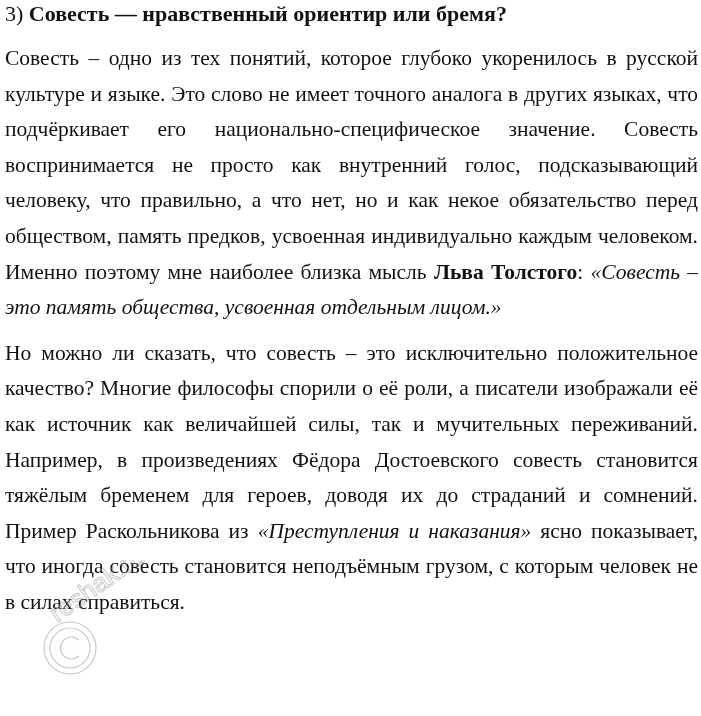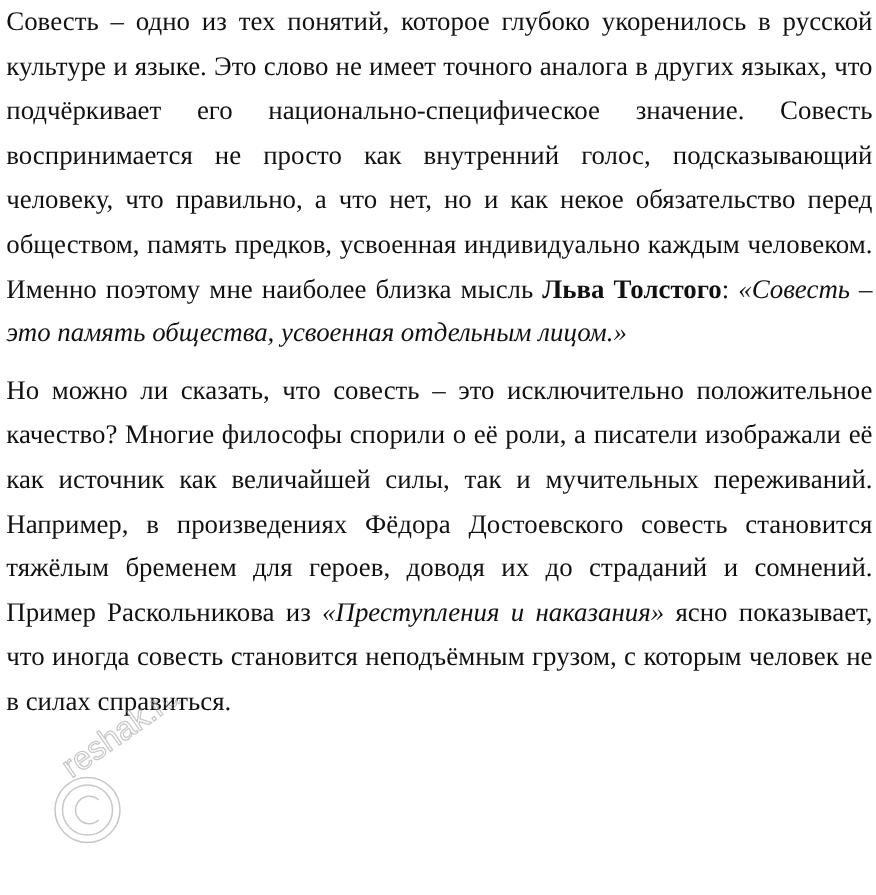--- a/index.html
+++ b/index.html
@@ -29,39 +29,43 @@
       white-space: nowrap;
     }
     .heading .num { font-weight: normal; }
     .heading .title { font-weight: bold; }
     .para {
       font-size: 21.5px;
       line-height: 35.6px;
       text-align: justify;
       margin: 0;
     }
-    .p1 { }
+    .p1 { margin-top: 13px; }
     .p2 { margin-top: 10px; }
     .para .bold { font-weight: bold; }
     .para .italic { font-style: italic; }
     .watermark {
       position: absolute;
       left: 30px;
       top: 560px;
       width: 130px;
       height: 130px;
       pointer-events: none;
       opacity: 0.55;
     }
     .watermark svg { width: 100%; height: 100%; }
   </style>
 </head>
 <body>
 
 <div class="page">
+  <h3 class="heading">
+    <span class="num">3)</span>
+    <span class="title">Совесть — нравственный ориентир или бремя?</span>
+  </h3>
 
   <p class="para p1"><span>Совесть – одно из тех понятий, которое глубоко укоренилось в русской культуре и языке. Это слово не имеет точного аналога в других языках, что подчёркивает его национально-специфическое значение. Совесть воспринимается не просто как внутренний голос, подсказывающий человеку, что правильно, а что нет, но и как некое обязательство перед обществом, память предков, усвоенная индивидуально каждым человеком. Именно поэтому мне наиболее близка мысль </span><span class="bold">Льва Толстого</span><span>: </span><span class="italic">«Совесть – это память общества, усвоенная отдельным лицом.»</span></p>
 
   <p class="para p2"><span>Но можно ли сказать, что совесть – это исключительно положительное качество? Многие философы спорили о её роли, а писатели изображали её как источник как величайшей силы, так и мучительных переживаний. Например, в произведениях Фёдора Достоевского совесть становится тяжёлым бременем для героев, доводя их до страданий и сомнений. Пример Раскольникова из </span><span class="italic">«Преступления и наказания»</span><span> ясно показывает, что иногда совесть становится неподъёмным грузом, с которым человек не в силах справиться.</span></p>
 </div>
 
 <div class="watermark">
   <svg viewBox="0 0 130 130">
     <g fill="none" stroke="#9a9a9a" stroke-width="1.2">
       <circle cx="40" cy="88" r="26"></circle>

